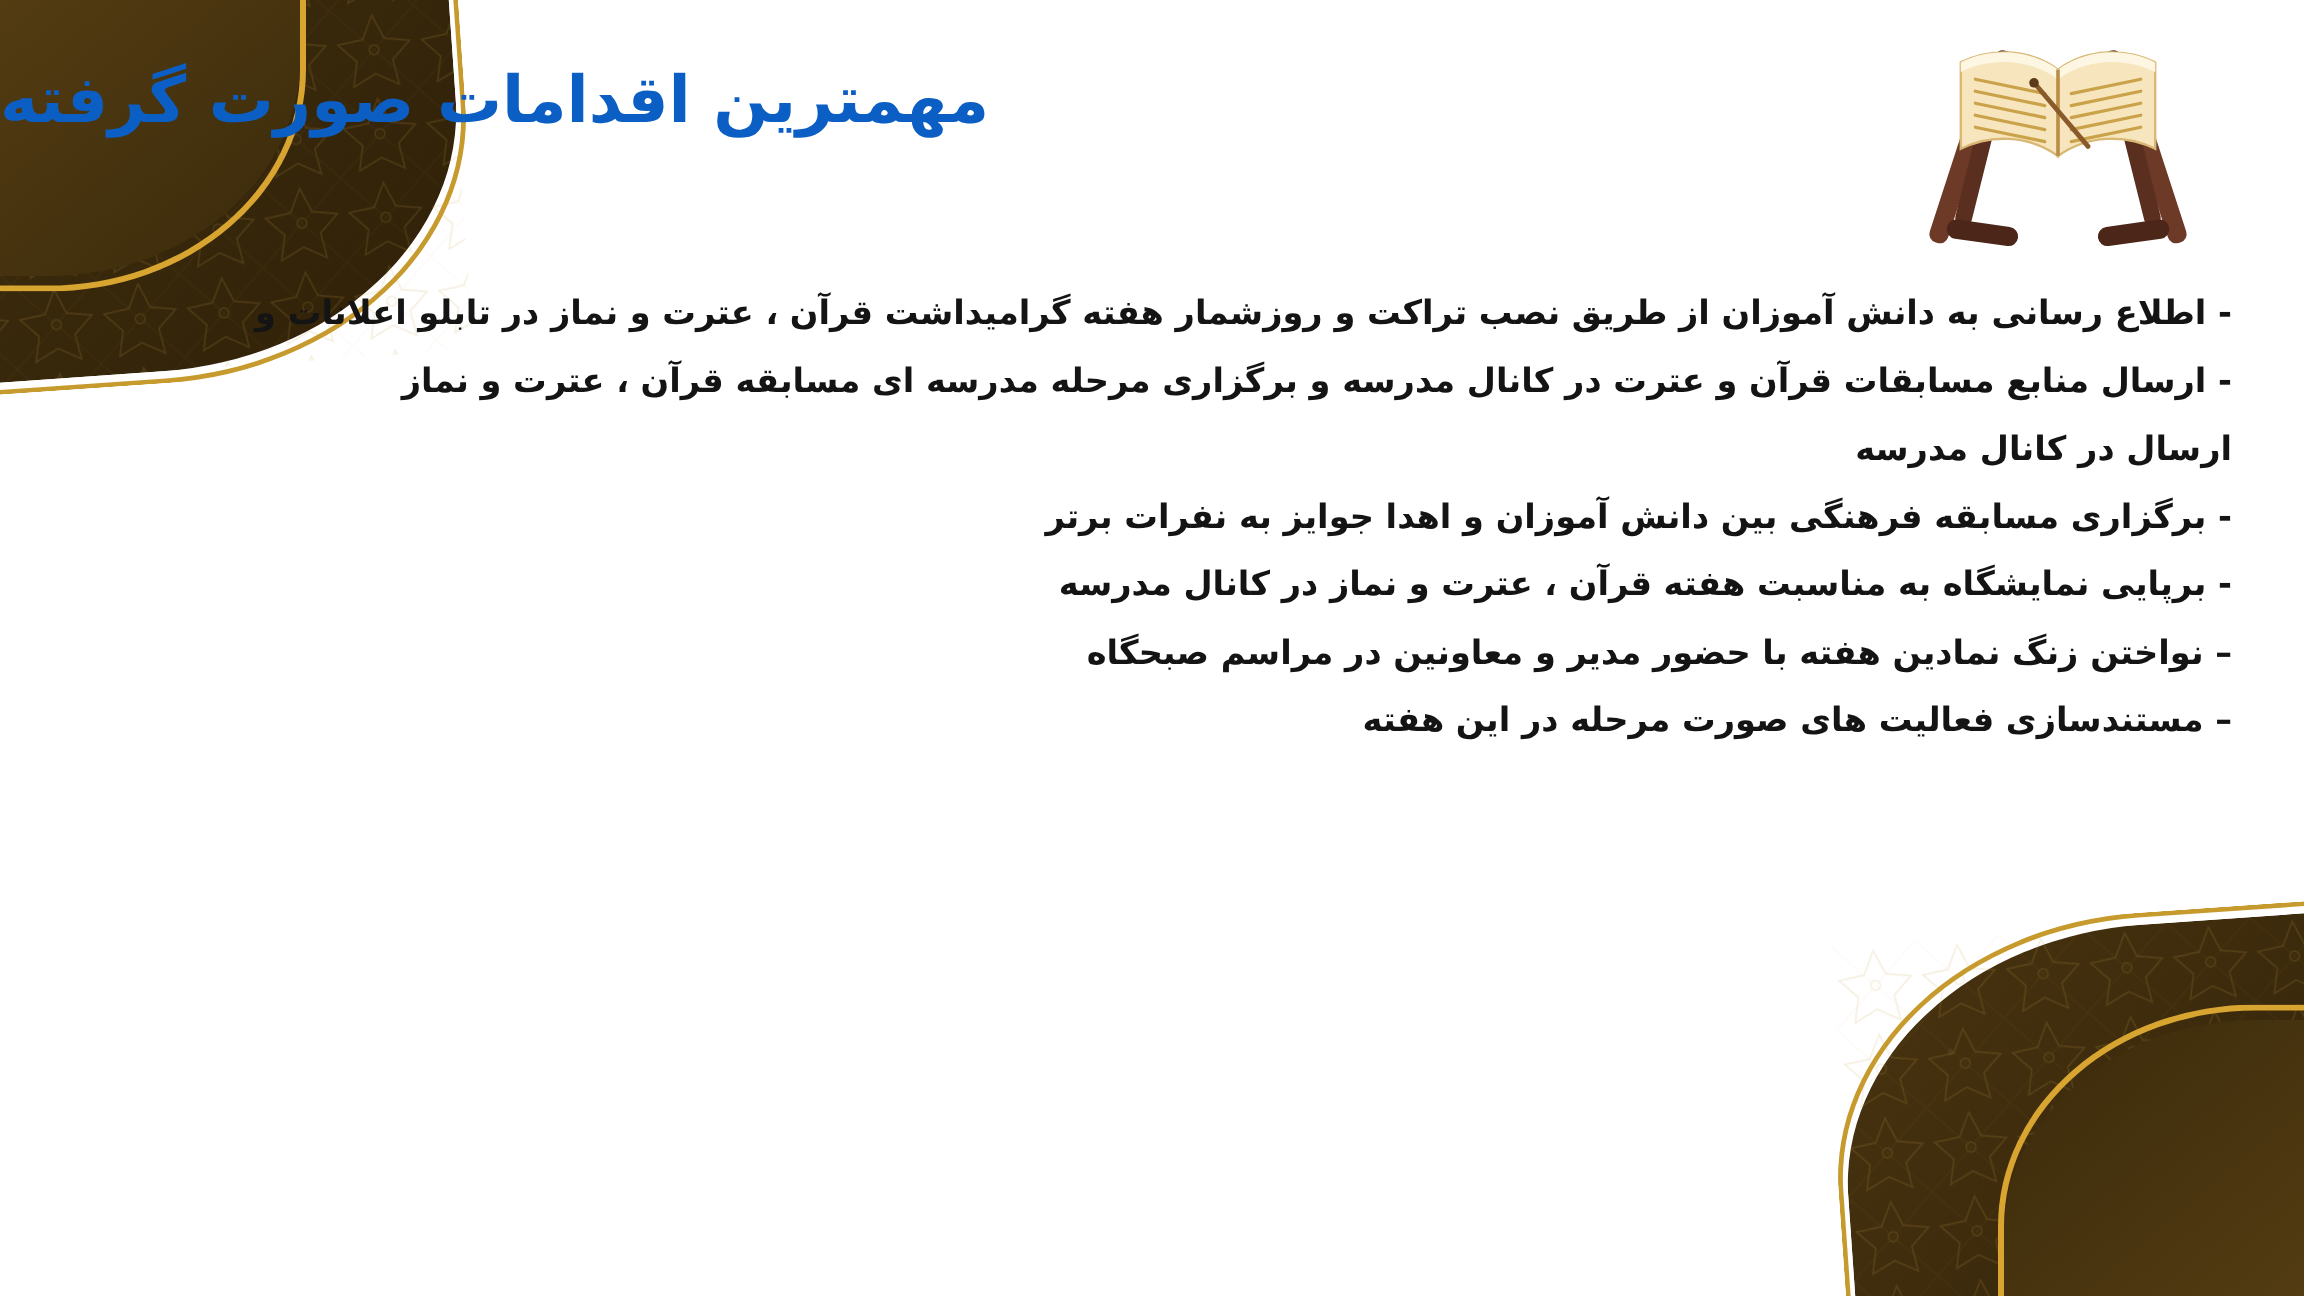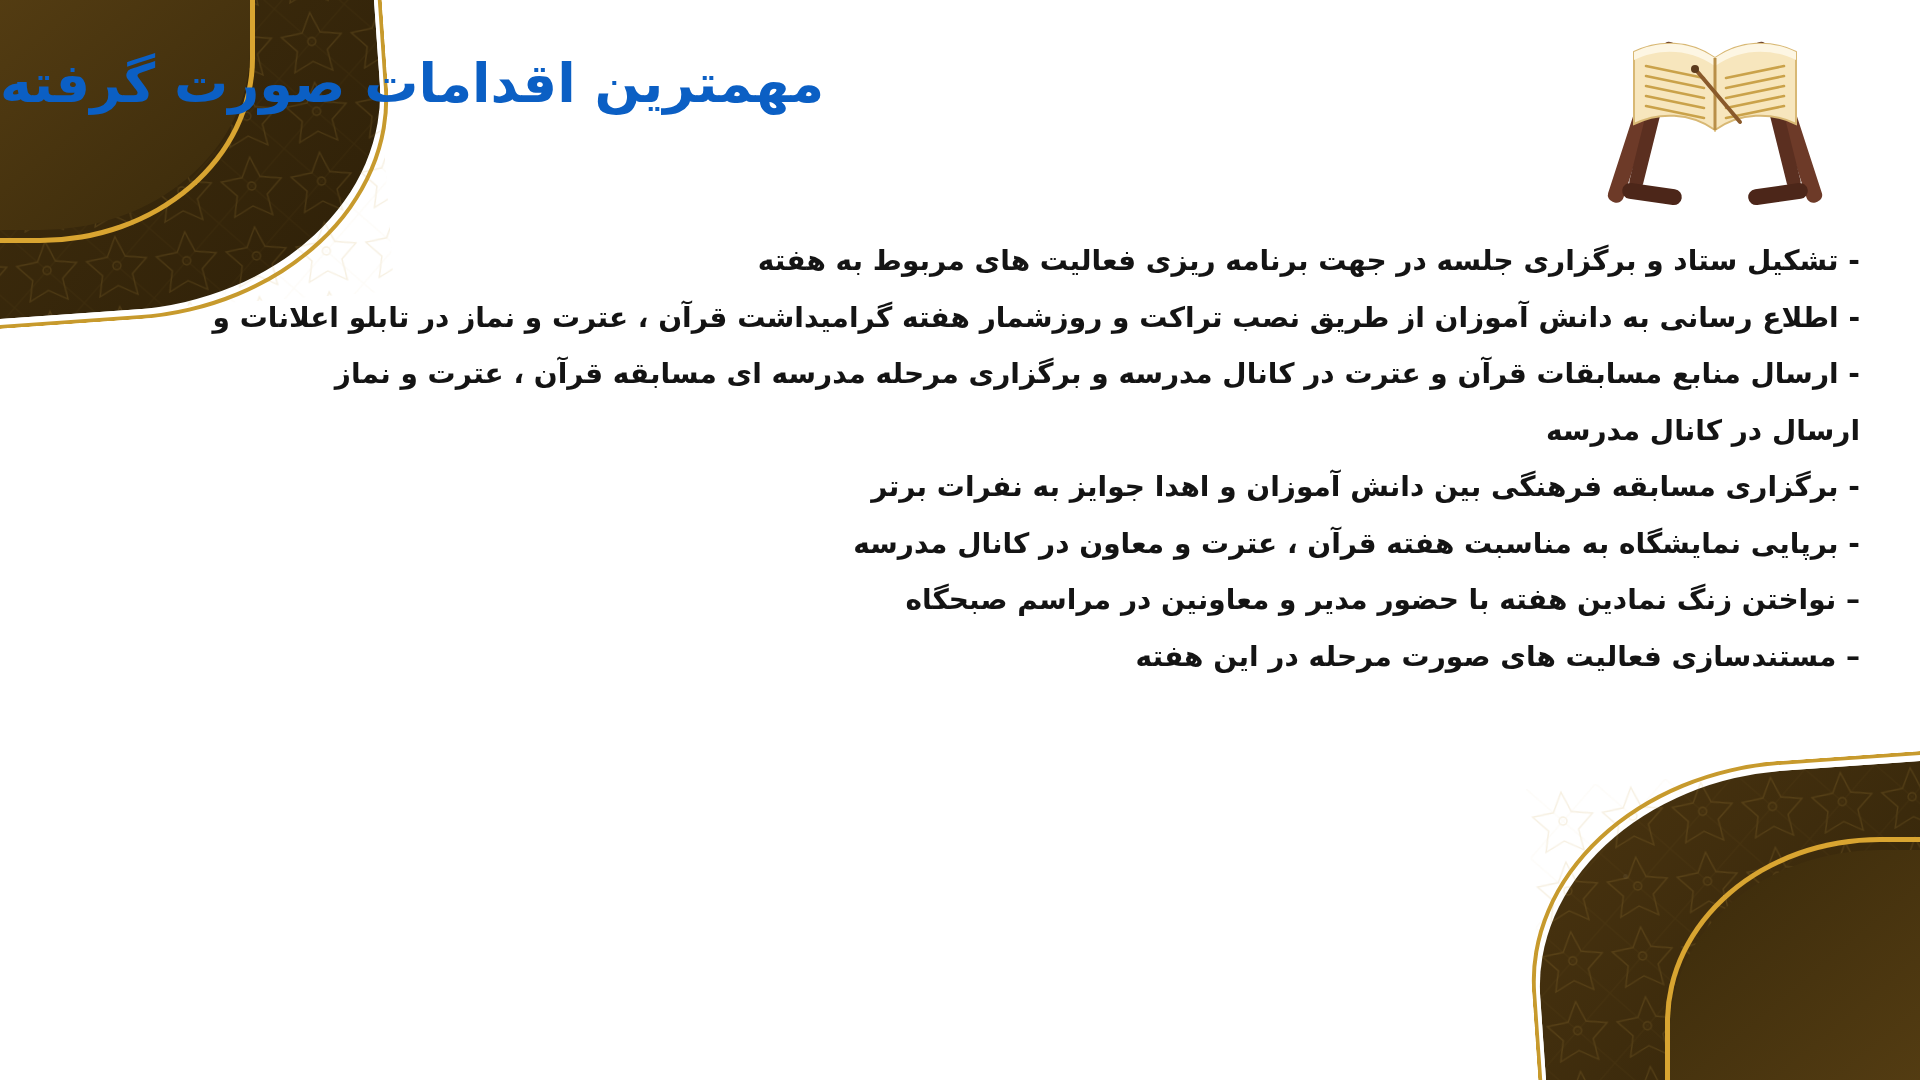--- a/index.html
+++ b/index.html
@@ -257,23 +257,22 @@
       </g>
 
       <path d="M115 40 L115 112" stroke="#b98f48" stroke-width="3"></path>
 
       <path d="M96 52 L140 104" stroke="#8a5a2b" stroke-width="4" stroke-linecap="round"></path>
       <circle cx="95" cy="51" r="4" fill="#5b3a1c"></circle>
     </g>
   </svg>
 
   <div class="body-list">
-    <p class="line">- تشکیل ستاد و برگزاری جلسه در جهت برنامه ریزی فعالیت های مربوط به هفته</p>
     <p class="line">- اطلاع رسانی به دانش آموزان از طریق نصب تراکت و روزشمار هفته گرامیداشت قرآن ، عترت و نماز در تابلو اعلانات و</p>
     <p class="line">- ارسال منابع مسابقات قرآن و عترت در کانال مدرسه و برگزاری مرحله مدرسه ای مسابقه قرآن ، عترت و نماز</p>
     <p class="line">ارسال در کانال مدرسه</p>
     <p class="line">- برگزاری مسابقه فرهنگی بین دانش آموزان و اهدا جوایز به نفرات برتر</p>
-    <p class="line">- برپایی نمایشگاه به مناسبت هفته قرآن ، عترت و معاون در کانال مدرسه</p>
+    <p class="line">- برپایی نمایشگاه به مناسبت هفته قرآن ، عترت و نماز در کانال مدرسه</p>
     <p class="line">– نواختن زنگ نمادین هفته با حضور مدیر و معاونین در مراسم صبحگاه</p>
     <p class="line">– مستندسازی فعالیت های صورت مرحله در این هفته</p>
   </div>
 
 </div>
 
 </body></html>

